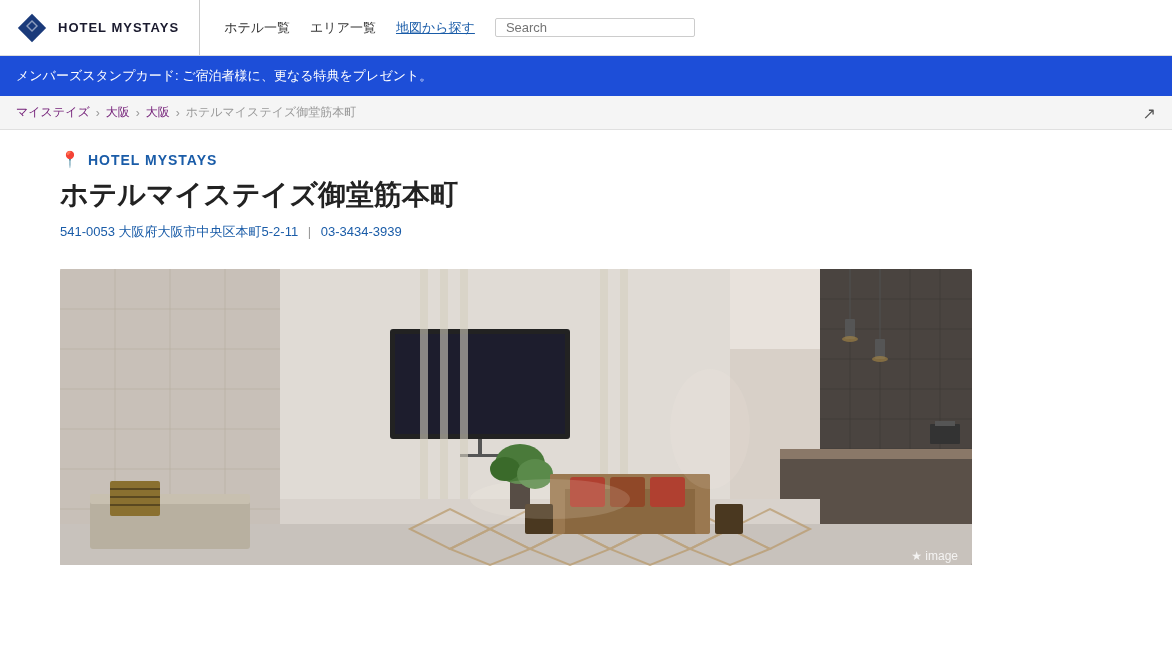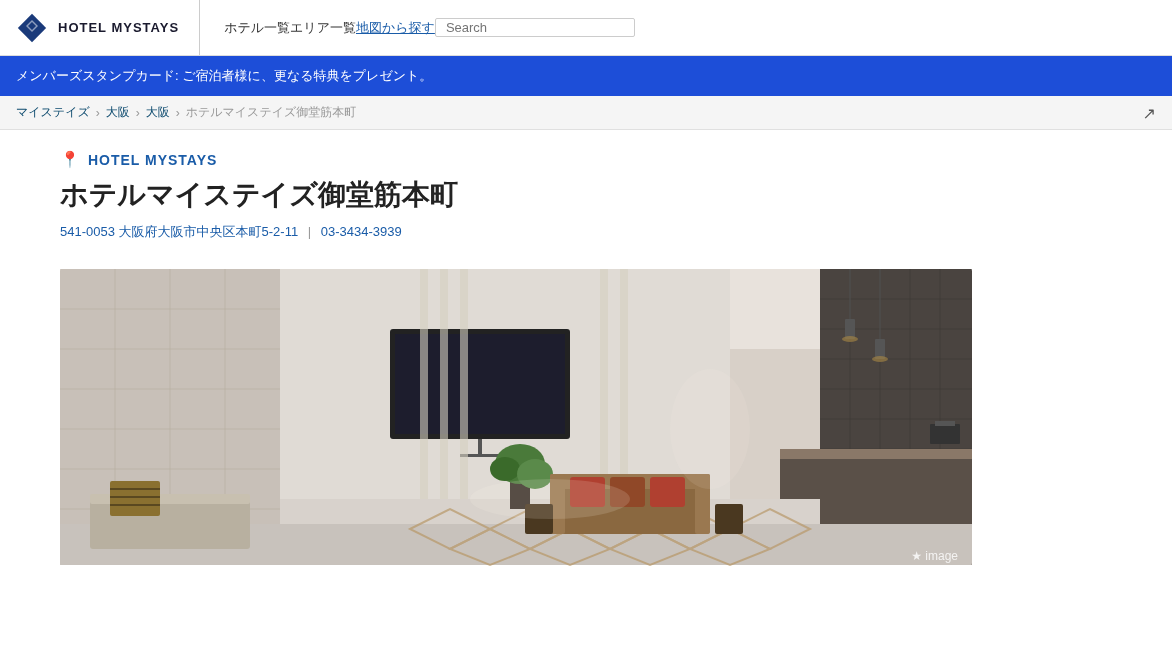--- a/index.html
+++ b/index.html
@@ -29,20 +29,21 @@
     .logo-text {
       font-size: 13px;
       font-weight: bold;
       color: #1a1a2e;
       letter-spacing: 1px;
       line-height: 1.2;
     }
     .nav-area {
       display: flex;
       align-items: center;
+      gap: 20px;
       padding: 0 24px;
       flex: 1;
     }
     .nav-link {
       font-size: 13px;
       color: #333;
       text-decoration: none;
       cursor: pointer;
     }
     .nav-link.map-link {
@@ -76,21 +77,21 @@
       padding: 8px 16px;
       font-size: 12px;
       color: #666;
       display: flex;
       align-items: center;
       gap: 6px;
       border-bottom: 1px solid #e0e0e0;
       position: relative;
     }
     .breadcrumb a {
-      color: #0c4a6e;
+      color: #701a75;
       text-decoration: none;
     }
     .breadcrumb .separator {
       color: #999;
     }
     .breadcrumb .current {
       color: #999;
     }
     .cursor-arrow {
       position: absolute;

